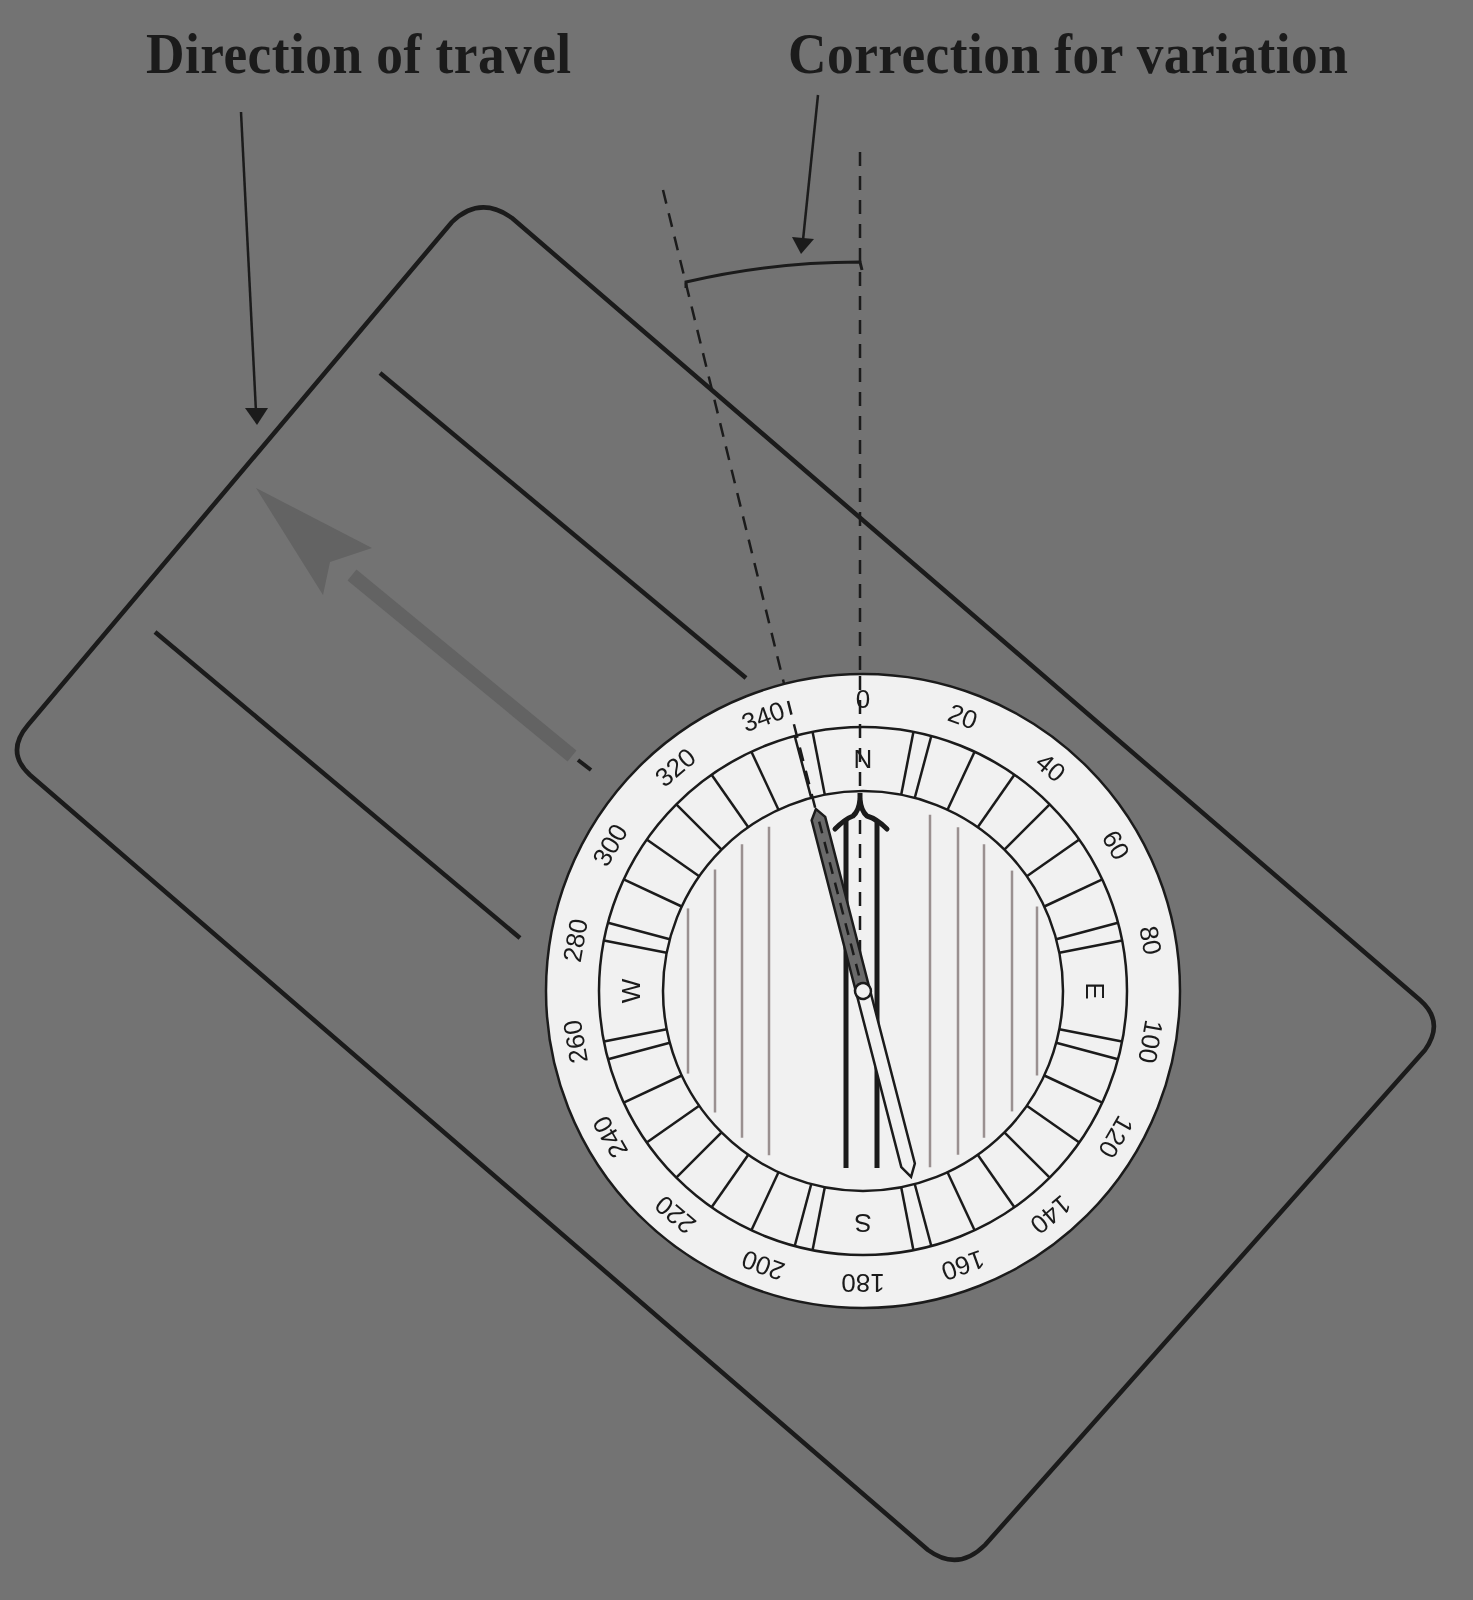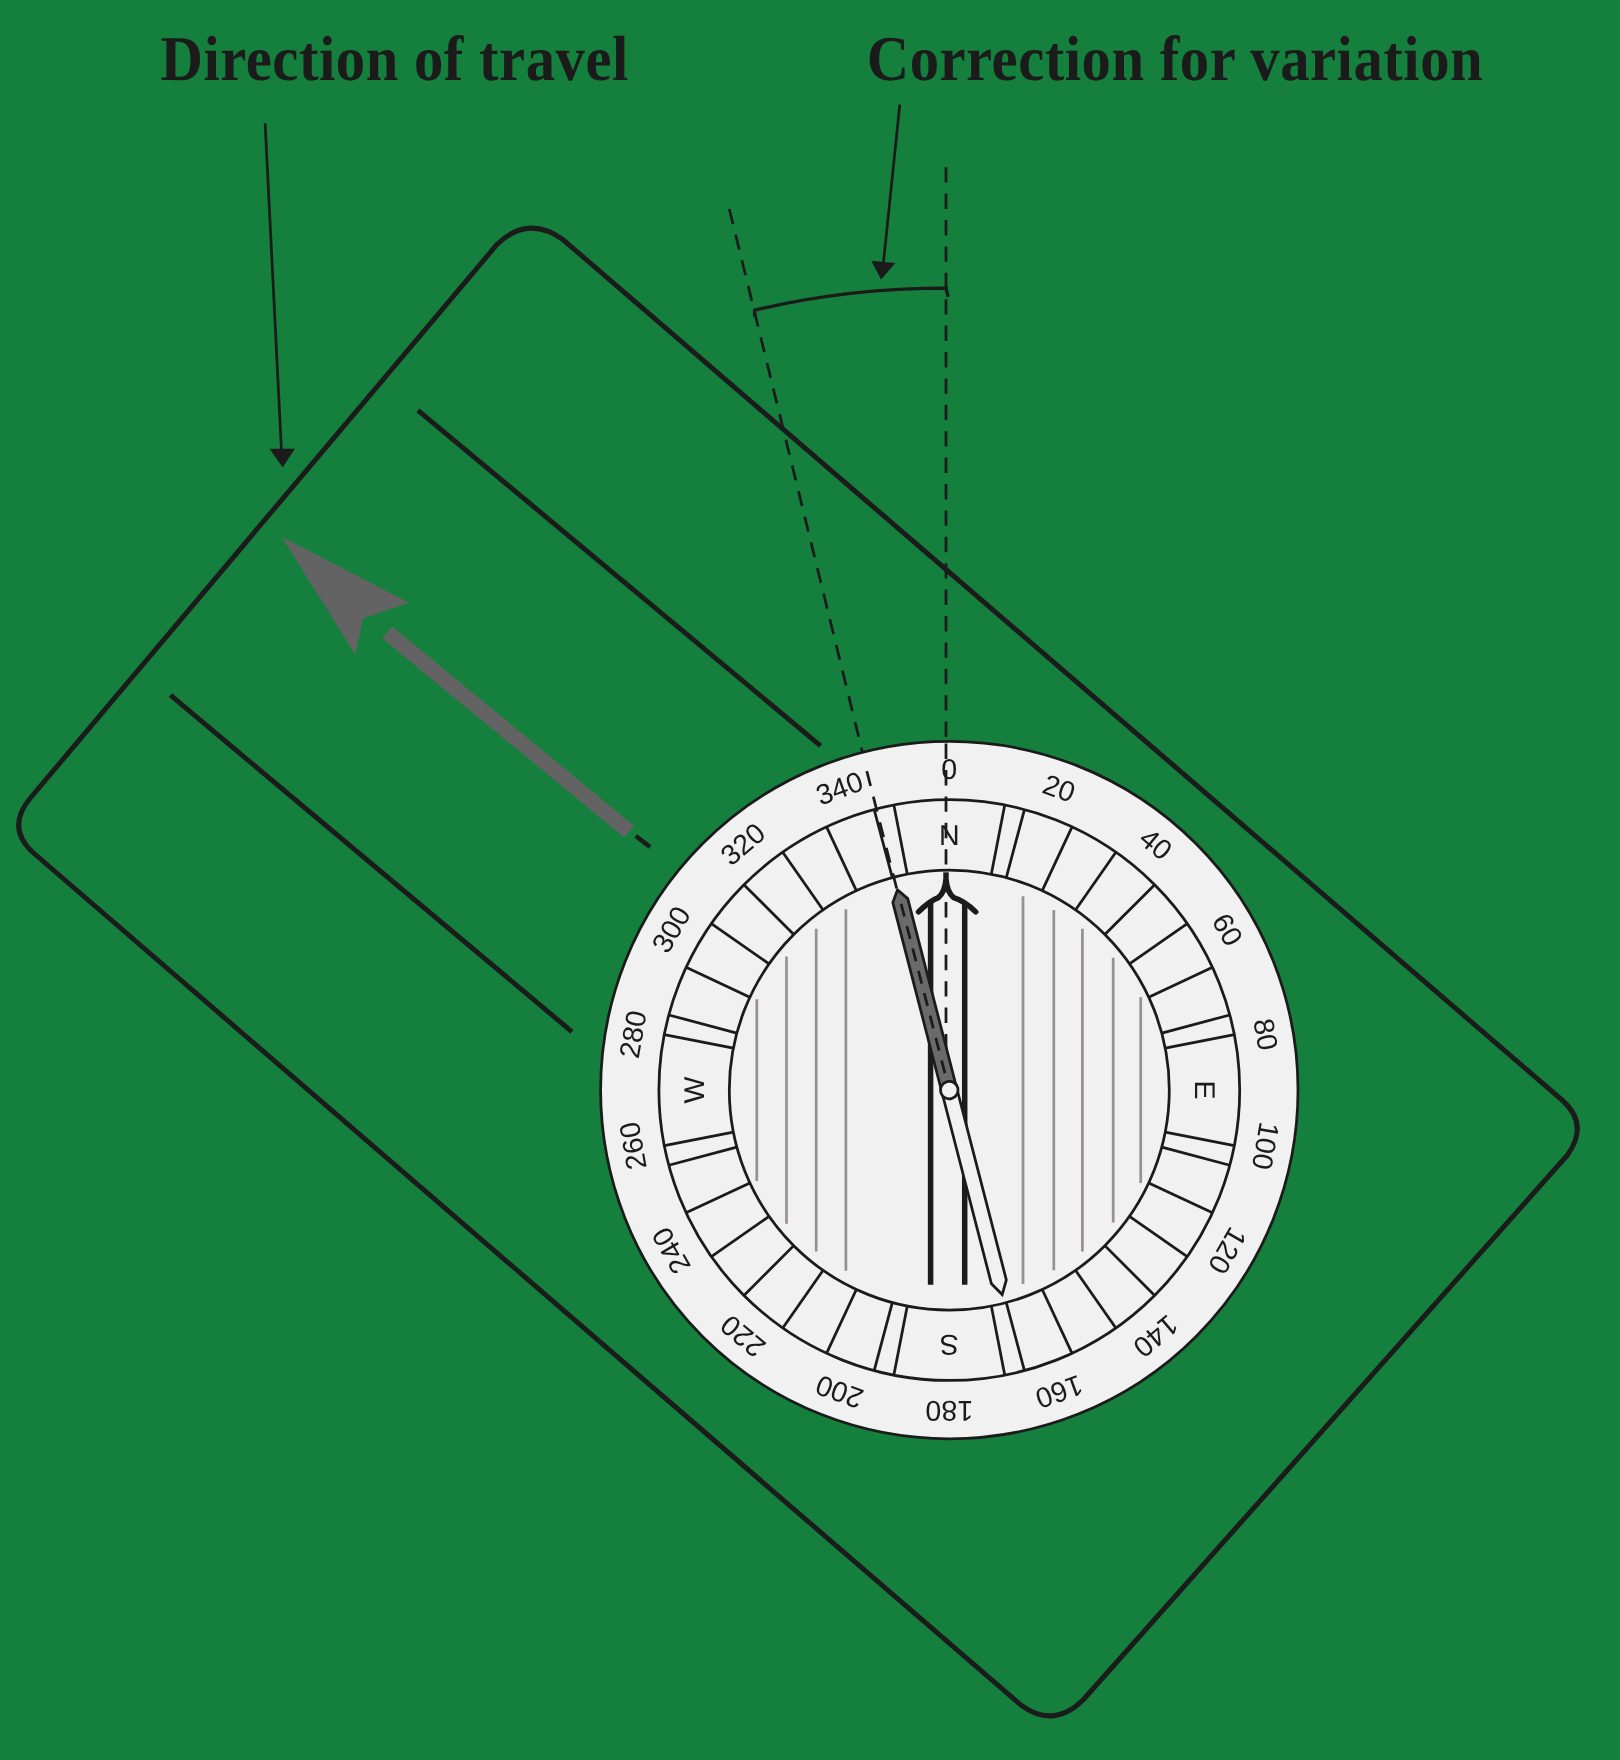--- a/index.html
+++ b/index.html
@@ -1,16 +1,16 @@
 <!DOCTYPE html>
 <html><head>
 <meta charset="utf-8">
 <style>
   html, body { margin: 0; padding: 0; background: #f1f1f1; }
-  #stage { position: relative; width: 1473px; height: 1600px; background: #15803d; overflow: hidden; }
+  #stage { position: relative; width: 1473px; height: 1600px; background: #737373; overflow: hidden; }
   .label {
     position: absolute;
     font-family: "Liberation Serif", "DejaVu Serif", serif;
     font-weight: bold;
     font-size: 58px;
     color: #1b1b1b;
     letter-spacing: 0.5px;
     white-space: nowrap;
     transform: scaleX(0.92);
     transform-origin: left top;

